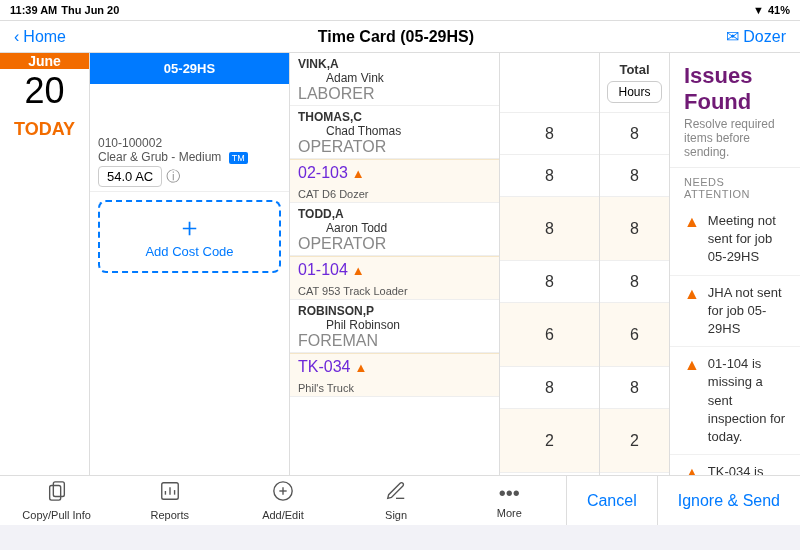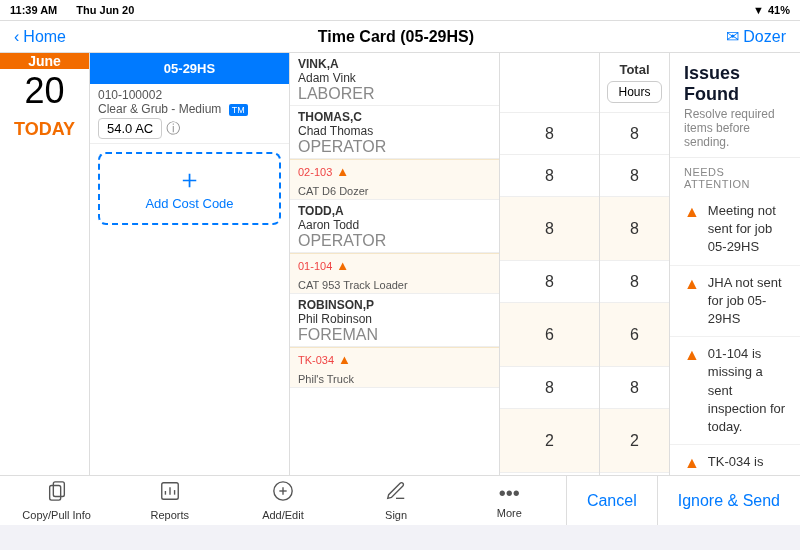--- a/index.html
+++ b/index.html
@@ -16,21 +16,21 @@
     .status-bar {
       display: flex;
       justify-content: space-between;
       align-items: center;
       padding: 4px 10px;
       background: white;
       font-size: 11px;
       font-weight: 600;
       border-bottom: 1px solid #ddd;
     }
-    .status-bar-left { display: flex; gap: 19px; align-items: center; }
+    .status-bar-left { display: flex; gap: 4px; align-items: center; }
     .status-bar-right { display: flex; gap: 4px; align-items: center; }
 
     
     .nav-bar {
       display: flex;
       justify-content: space-between;
       align-items: center;
       padding: 6px 14px;
       background: white;
       border-bottom: 1px solid #ddd;
@@ -107,20 +107,21 @@
       background: #007aff;
       color: white;
       text-align: center;
       padding: 8px 6px;
       font-size: 13px;
       font-weight: 600;
     }
     .cost-code-detail {
       padding: 4px 8px;
       border-bottom: 1px solid #eee;
+      margin-top: 48px;
     }
     .cost-code-id { font-size: 12px; color: #555; }
     .cost-code-desc { font-size: 12px; color: #555; }
     .cost-code-tm {
       display: inline-block;
       background: #007aff;
       color: white;
       font-size: 9px;
       padding: 1px 3px;
       border-radius: 2px;
@@ -185,37 +186,38 @@
       background: white;
     }
     .worker-name-last {
       font-size: 12px;
       font-weight: 600;
       color: #333;
     }
     .worker-name-full {
       font-size: 12px;
       color: #333;
+      margin-left: 28px;
     }
     .worker-role {
       font-size: 16px;
       color: #888;
       text-transform: uppercase;
     }
     .equipment-row {
       display: flex;
       align-items: center;
       padding: 4px 8px;
       background: #fef9f0;
       border-top: 1px solid #f5e6c8;
       gap: 4px;
     }
     .equipment-id {
-      font-size: 11px;
-      color: #ef4444;
+      font-size: 16px;
+      color: #6d28d9;
     }
     .warn-icon {
       color: #f26c00;
       font-size: 13px;
     }
     .equipment-name {
       font-size: 11px;
       color: #555;
       display: block;
       padding: 2px 8px;
@@ -292,24 +294,24 @@
 
     
     .issues-panel {
       flex: 1;
       background: white;
       display: flex;
       flex-direction: column;
       overflow-y: auto;
     }
     .issues-title {
-      font-size: 18px;
+      font-size: 22px;
       font-weight: 700;
       padding: 10px 14px 2px 14px;
-      color: #0f172a;
+      color: #701a75;
     }
     .issues-subtitle {
       font-size: 12px;
       color: #888;
       padding: 0 14px 8px 14px;
       border-bottom: 1px solid #eee;
     }
     .needs-attention-label {
       font-size: 11px;
       color: #888;

